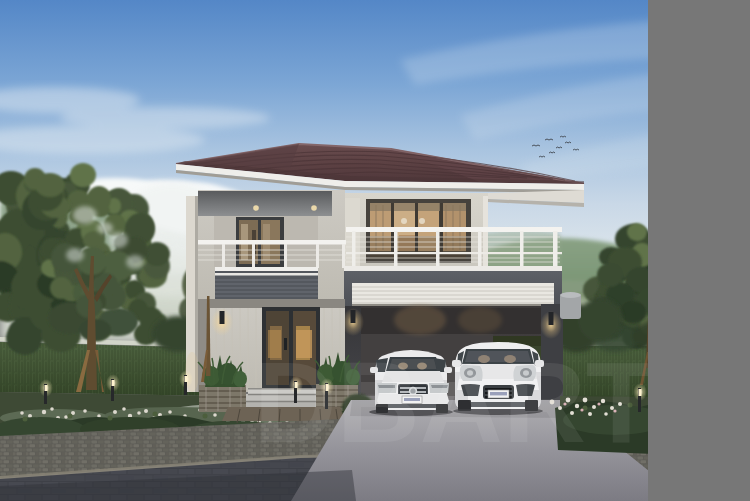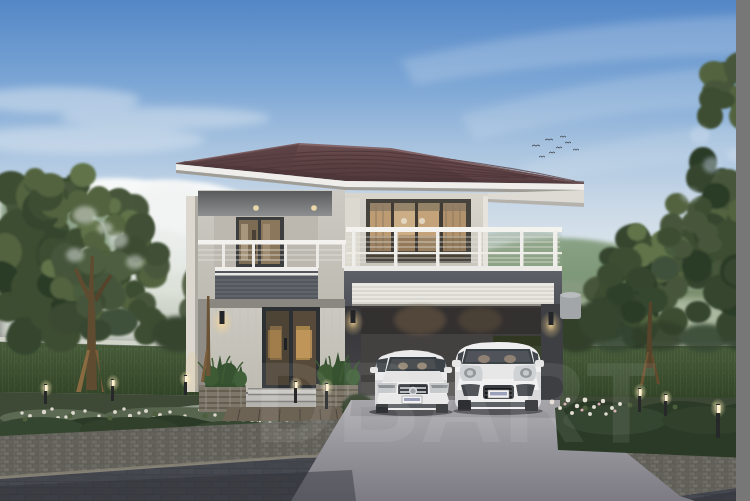--- a/index.html
+++ b/index.html
@@ -1,16 +1,16 @@
 <!DOCTYPE html>
 <html><head>
 <meta charset="utf-8">
 <style>
 html,body{margin:0;padding:0;background:#777;}
-#scene{width:736px;height:501px;position:relative;overflow:hidden;font-family:"Liberation Sans", sans-serif;}
+#scene{width:648px;height:501px;position:relative;overflow:hidden;font-family:"Liberation Sans", sans-serif;}
 </style>
 </head>
 <body>
 <div id="scene">
 <svg width="750" height="501" viewBox="0 0 750 501">
 <defs>
 <linearGradient id="sky" x1="0" y1="0" x2="0" y2="1">
   <stop offset="0" stop-color="#5487c7"></stop>
   <stop offset="0.28" stop-color="#7ca6d5"></stop>
   <stop offset="0.5" stop-color="#a9c4e0"></stop>

